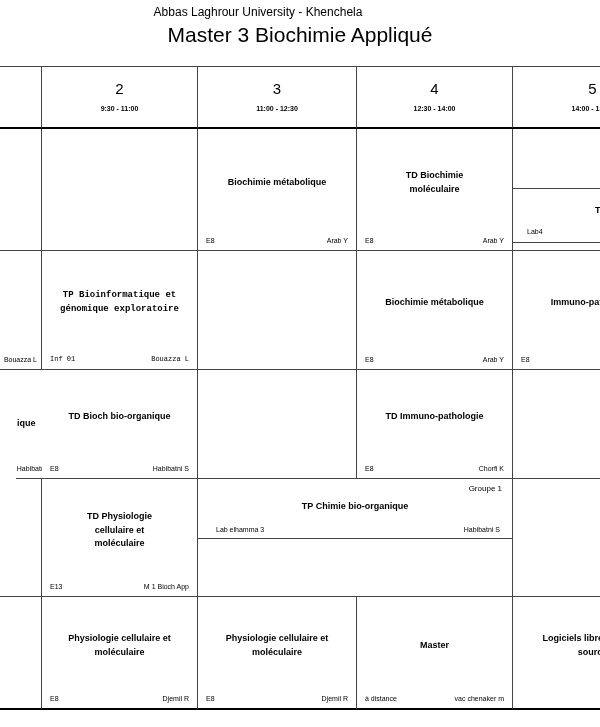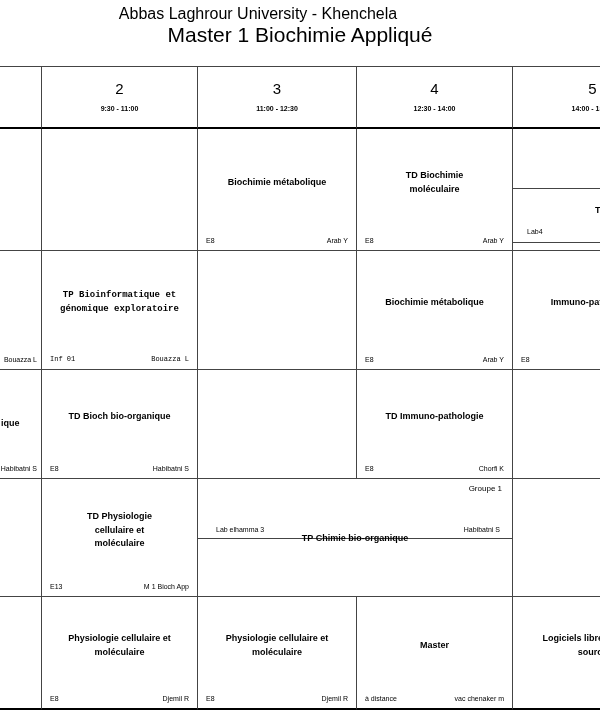--- a/index.html
+++ b/index.html
@@ -1,20 +1,20 @@
 <!DOCTYPE html>
 <html><head>
 <meta charset="utf-8">
 <style>
   html,body{margin:0;padding:0;background:#fff;}
   #screen{
     position:relative;width:600px;height:727px;background:#fff;overflow:hidden;
     font-family:"Liberation Sans",sans-serif;color:#000;
   }
-  .page-title{position:absolute;top:5px;left:0;width:516px;text-align:center;font-size:16px;}
+  .page-title{position:absolute;top:5px;left:0;width:516px;text-align:center;font-size:12px;}
   .page-subtitle{position:absolute;top:23px;left:0;width:600px;text-align:center;font-size:21px;}
   .cell{
     position:absolute;box-sizing:border-box;background:#fff;
     border-right:1px solid #444;border-bottom:1px solid #444;
   }
   .hdr{border-top:1px solid #444;border-bottom:2px solid #000;
        display:flex;flex-direction:column;align-items:center;justify-content:flex-start;padding-top:14px;}
   .hdr .colnum{font-size:15px;line-height:1;}
   .hdr .coltime{font-size:7px;font-weight:bold;margin-top:9px;}
   .lastrow{border-bottom:2px solid #000;}
@@ -29,21 +29,21 @@
   .group-label{position:absolute;top:5px;right:10px;font-size:8px;}
   .frag-title{position:absolute;font-weight:bold;font-size:9px;white-space:nowrap;}
   .subroom{position:absolute;font-size:7px;}
 </style>
 </head>
 <body>
 
 <div id="screen">
 
   <div class="page-title">Abbas Laghrour University - Khenchela</div>
-  <div class="page-subtitle">Master 1 Biochimie Appliqué</div>
+  <div class="page-subtitle">Master 3 Biochimie Appliqué</div>
 
   <div class="cell hdr" style="left:0;top:66px;width:42px;height:63px;"></div>
   <div class="cell hdr" style="left:42px;top:66px;width:156px;height:63px;">
     <div class="colnum">2</div>
     <div class="coltime">9:30 - 11:00</div>
   </div>
   <div class="cell hdr" style="left:198px;top:66px;width:159px;height:63px;">
     <div class="colnum">3</div>
     <div class="coltime">11:00 - 12:30</div>
   </div>
@@ -89,21 +89,21 @@
   <div class="cell" style="left:357px;top:251px;width:156px;height:119px;">
     <div class="ctitle">Biochimie métabolique</div>
     <div class="room">E8</div>
     <div class="teacher">Arab Y</div>
   </div>
   <div class="cell" style="left:513px;top:251px;width:160px;height:119px;">
     <div class="ctitle">Immuno-pathologie</div>
     <div class="room">E8</div>
   </div>
 
-  <div class="cell" style="left:0;top:370px;width:42px;height:109px;">
+  <div class="cell" style="left:16px;top:370px;width:42px;height:109px;">
     <div class="frag-title" style="left:1px;top:48px;">ique</div>
     <div class="teacher" style="right:4px;">Habibatni S</div>
   </div>
   <div class="cell" style="left:42px;top:370px;width:156px;height:109px;">
     <div class="ctitle">TD Bioch bio-organique</div>
     <div class="room">E8</div>
     <div class="teacher">Habibatni S</div>
   </div>
   <div class="cell" style="left:198px;top:370px;width:159px;height:109px;"></div>
   <div class="cell" style="left:357px;top:370px;width:156px;height:109px;">
@@ -117,21 +117,21 @@
   <div class="cell" style="left:42px;top:479px;width:156px;height:118px;">
     <div class="ctitle" style="padding:0 26px;">TD Physiologie
 cellulaire et
 moléculaire</div>
     <div class="room">E13</div>
     <div class="teacher">M 1 Bioch App</div>
   </div>
   <div class="cell" style="left:198px;top:479px;width:315px;height:118px;">
     <div class="hline" style="top:59px;"></div>
     <div class="group-label">Groupe 1</div>
-    <div class="frag-title" style="left:0;right:0;top:22px;text-align:center;margin-top:32px;">TP Chimie bio-organique</div>
+    <div class="frag-title" style="left:0;right:0;top:22px;text-align:center;">TP Chimie bio-organique</div>
     <div class="subroom" style="left:18px;top:47px;">Lab elhamma 3</div>
     <div class="subroom" style="right:12px;top:47px;">Habibatni S</div>
   </div>
   <div class="cell" style="left:513px;top:479px;width:160px;height:118px;"></div>
 
   <div class="cell lastrow" style="left:0;top:597px;width:42px;height:113px;"></div>
   <div class="cell lastrow" style="left:42px;top:597px;width:156px;height:113px;">
     <div class="ctitle">Physiologie cellulaire et
 moléculaire</div>
     <div class="room">E8</div>

